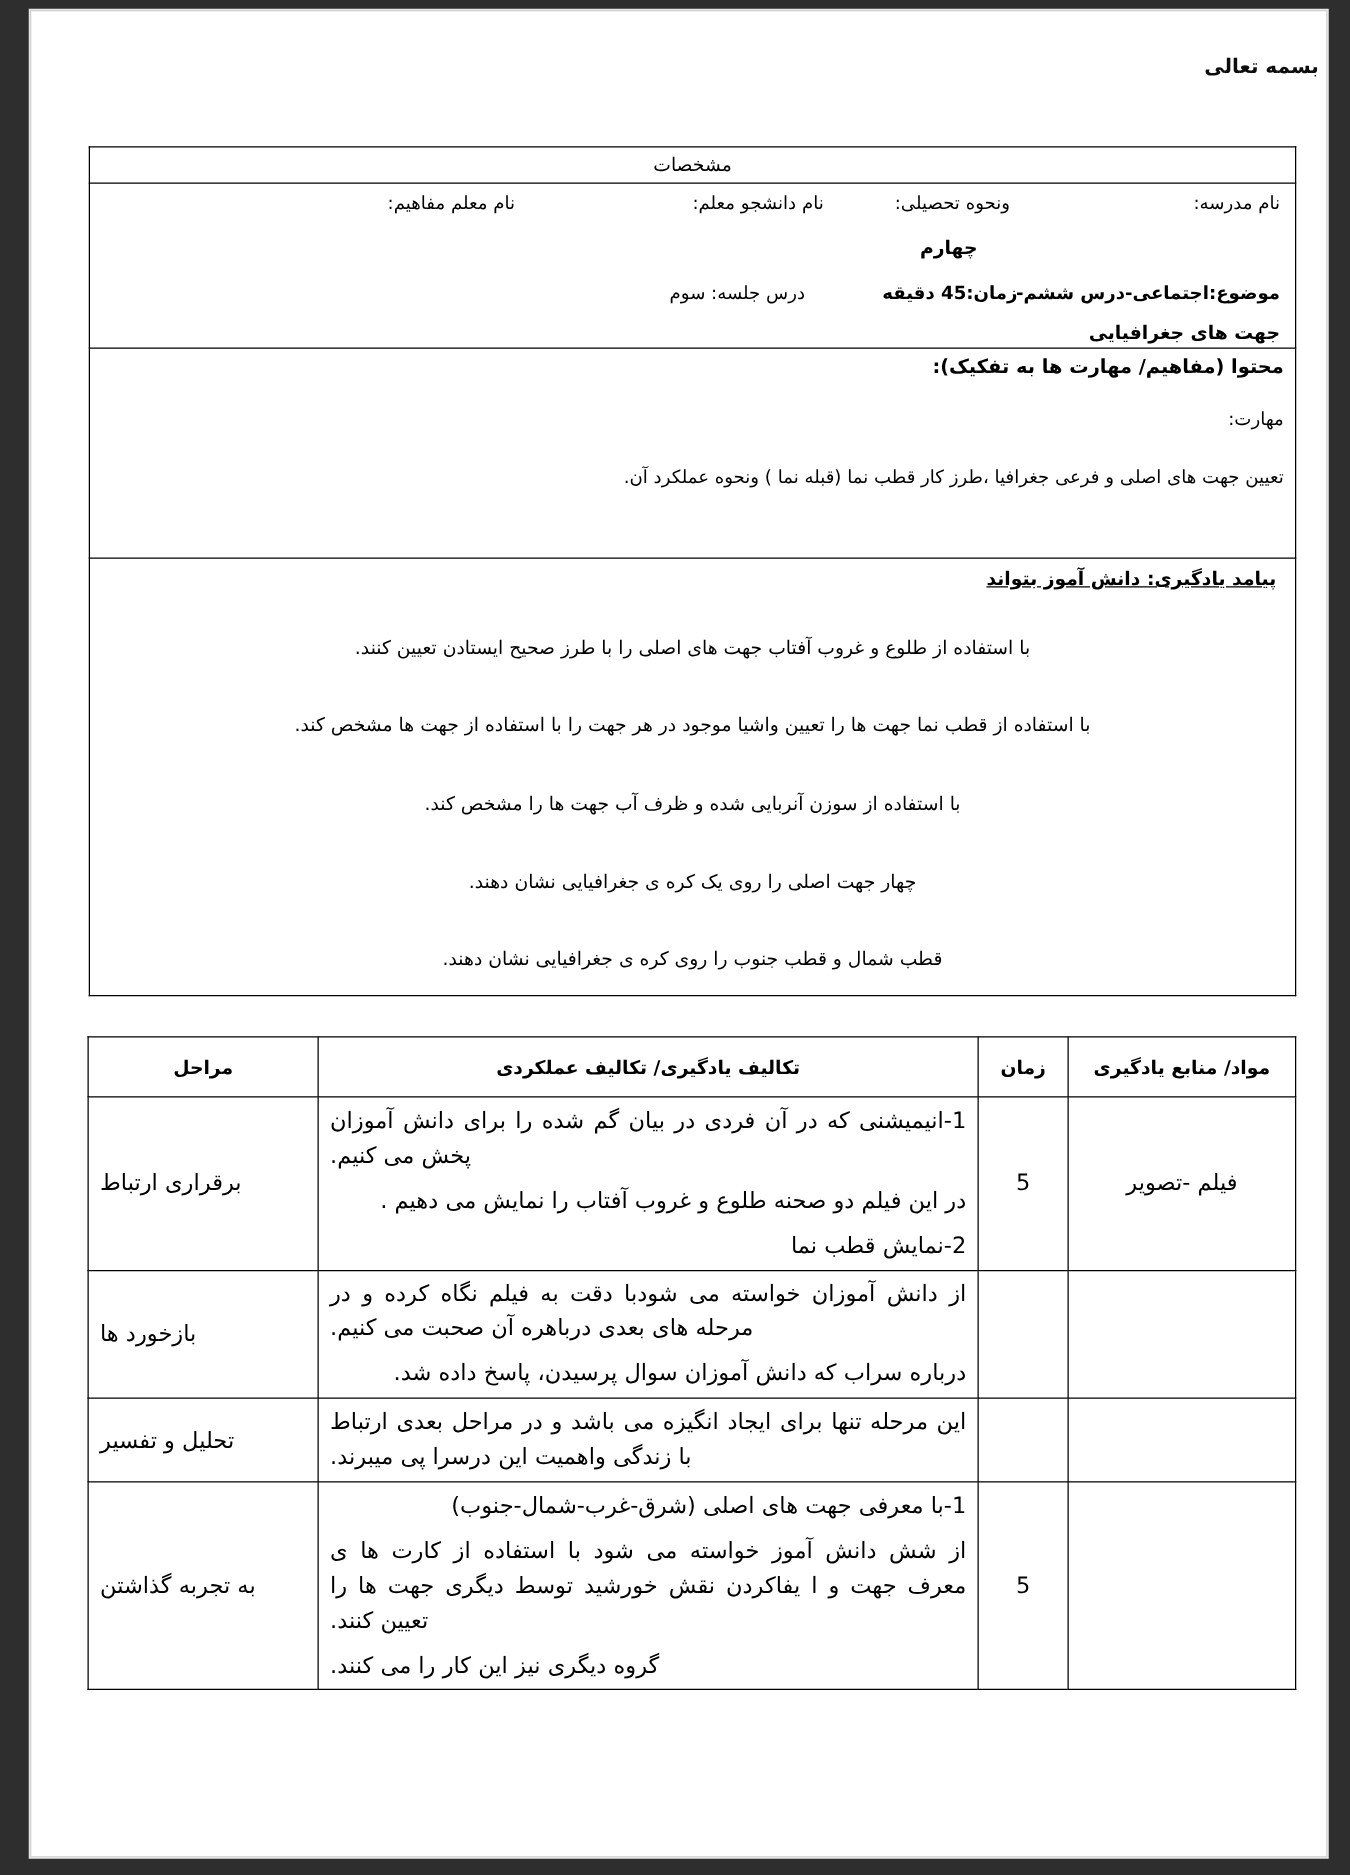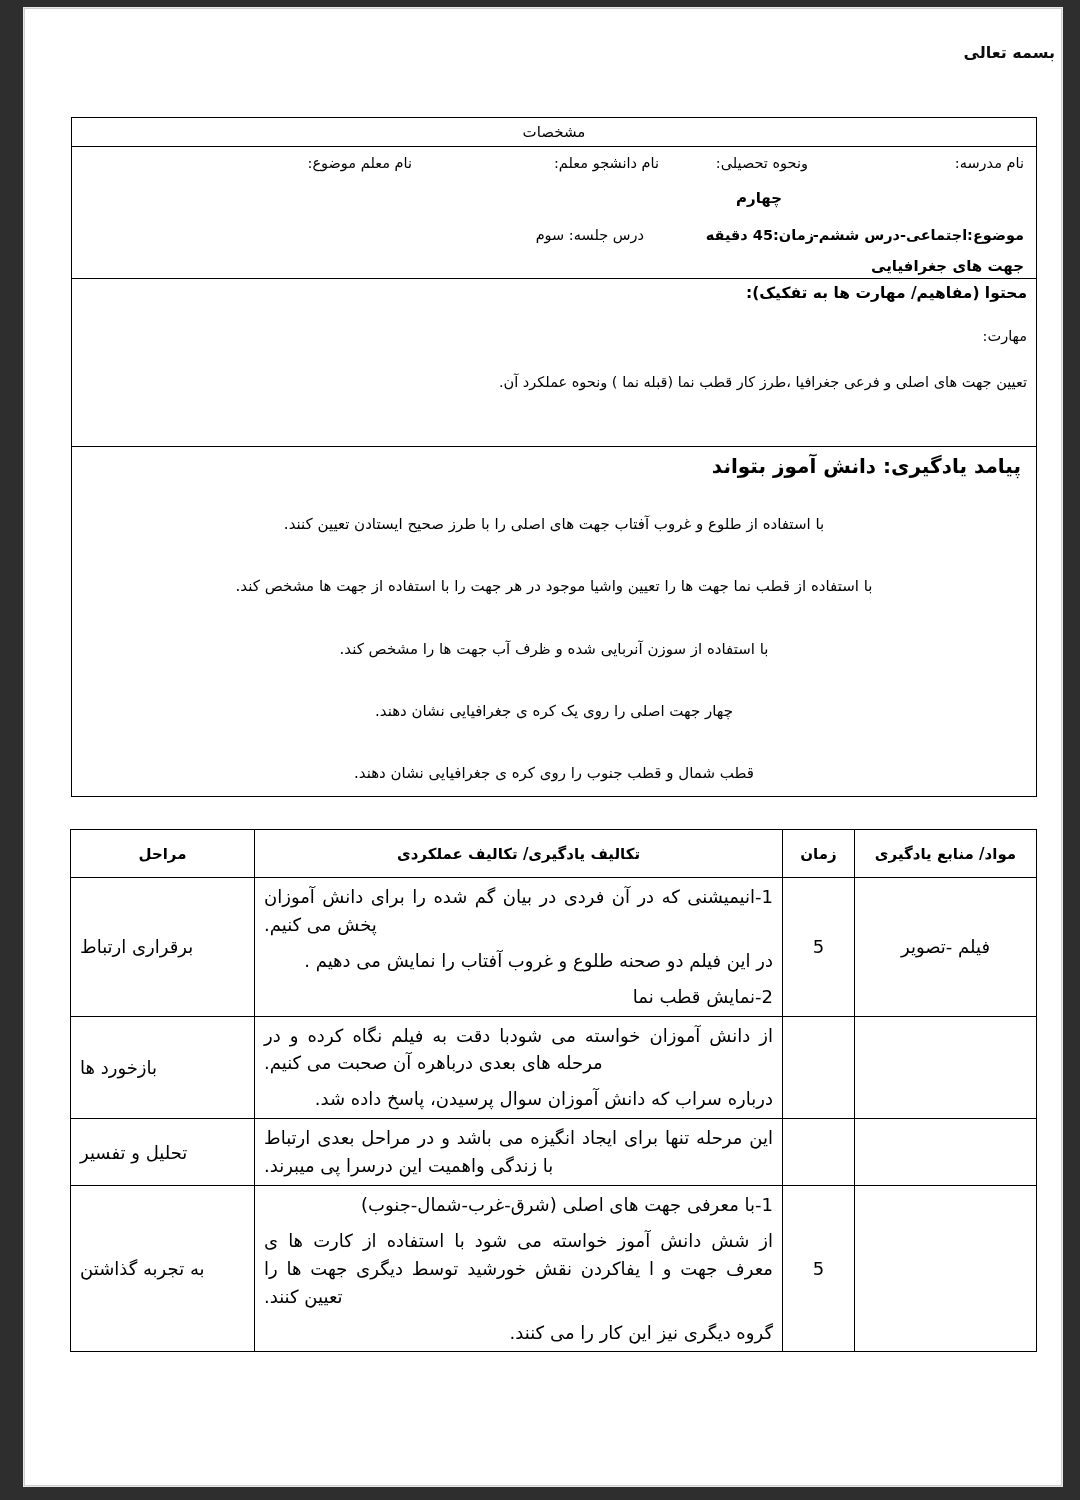--- a/index.html
+++ b/index.html
@@ -107,25 +107,26 @@
   .content-cell .line { direction: rtl; margin: 0 0 26px 0; }
   .ct-head { font-size: 15.5px; font-weight: 700; text-align: right; }
   .ct-sub  { font-size: 14.5px; text-align: right; margin-bottom: 30px !important; }
   .ct-body { font-size: 14.5px; text-align: right; }
 
   .outcome-cell {
     padding: 16px 12px 24px 12px;
     height: 350px;
   }
   .outcome-cell .oc-head {
-    font-size: 20px;
+    font-size: 15px;
     font-weight: 700;
     text-align: right;
     margin: 2px 6px 36px 0;
     direction: rtl;
+    text-decoration: underline;
   }
   .outcome-cell .oc-item {
     font-size: 15px;
     font-weight: 400;
     text-align: center;
     margin: 0 0 42px 0;
     direction: rtl;
     line-height: 1.35;
   }
   .outcome-cell .oc-item:last-child { margin-bottom: 0; }
@@ -176,21 +177,21 @@
     vertical-align: middle;
   }
   td.cell-tasks p {
     margin: 0 0 8px 0;
     line-height: 1.55;
     direction: rtl;
   }
   td.cell-tasks p:last-child { margin-bottom: 0; }
   td.cell-tasks p.just { text-align: justify; text-align-last: left; }
   td.cell-tasks p.rt   { text-align: right; }
-  td.cell-tasks p.lt   { text-align: right; }
+  td.cell-tasks p.lt   { text-align: left; }
 </style>
 </head>
 <body>
 
 <div id="viewer">
   <div id="page">
     <div id="page-inner">
 
       <div class="bismillah">بسمه تعالی</div>
 
@@ -198,21 +199,21 @@
         <tbody>
           <tr>
             <td class="tbl-title">مشخصات</td>
           </tr>
           <tr>
             <td class="info-grid">
               <div class="ig row-school">نام مدرسه:</div>
               <div class="ig row-grade">ونحوه تحصیلی:</div>
               <div class="ig row-gradeval">چهارم</div>
               <div class="ig row-teacher">نام دانشجو معلم:</div>
-              <div class="ig row-mentor">نام معلم موضوع:</div>
+              <div class="ig row-mentor">نام معلم مفاهیم:</div>
               <div class="ig b row-subject">موضوع:اجتماعی-درس ششم-</div>
               <div class="ig row-subject2">جهت های جغرافیایی</div>
               <div class="ig row-time">زمان:45 دقیقه</div>
               <div class="ig row-session">درس جلسه: سوم</div>
             </td>
           </tr>
           <tr>
             <td class="content-cell">
               <p class="line ct-head">محتوا (مفاهیم/ مهارت ها به تفکیک):</p>
               <p class="line ct-sub">مهارت:</p>

